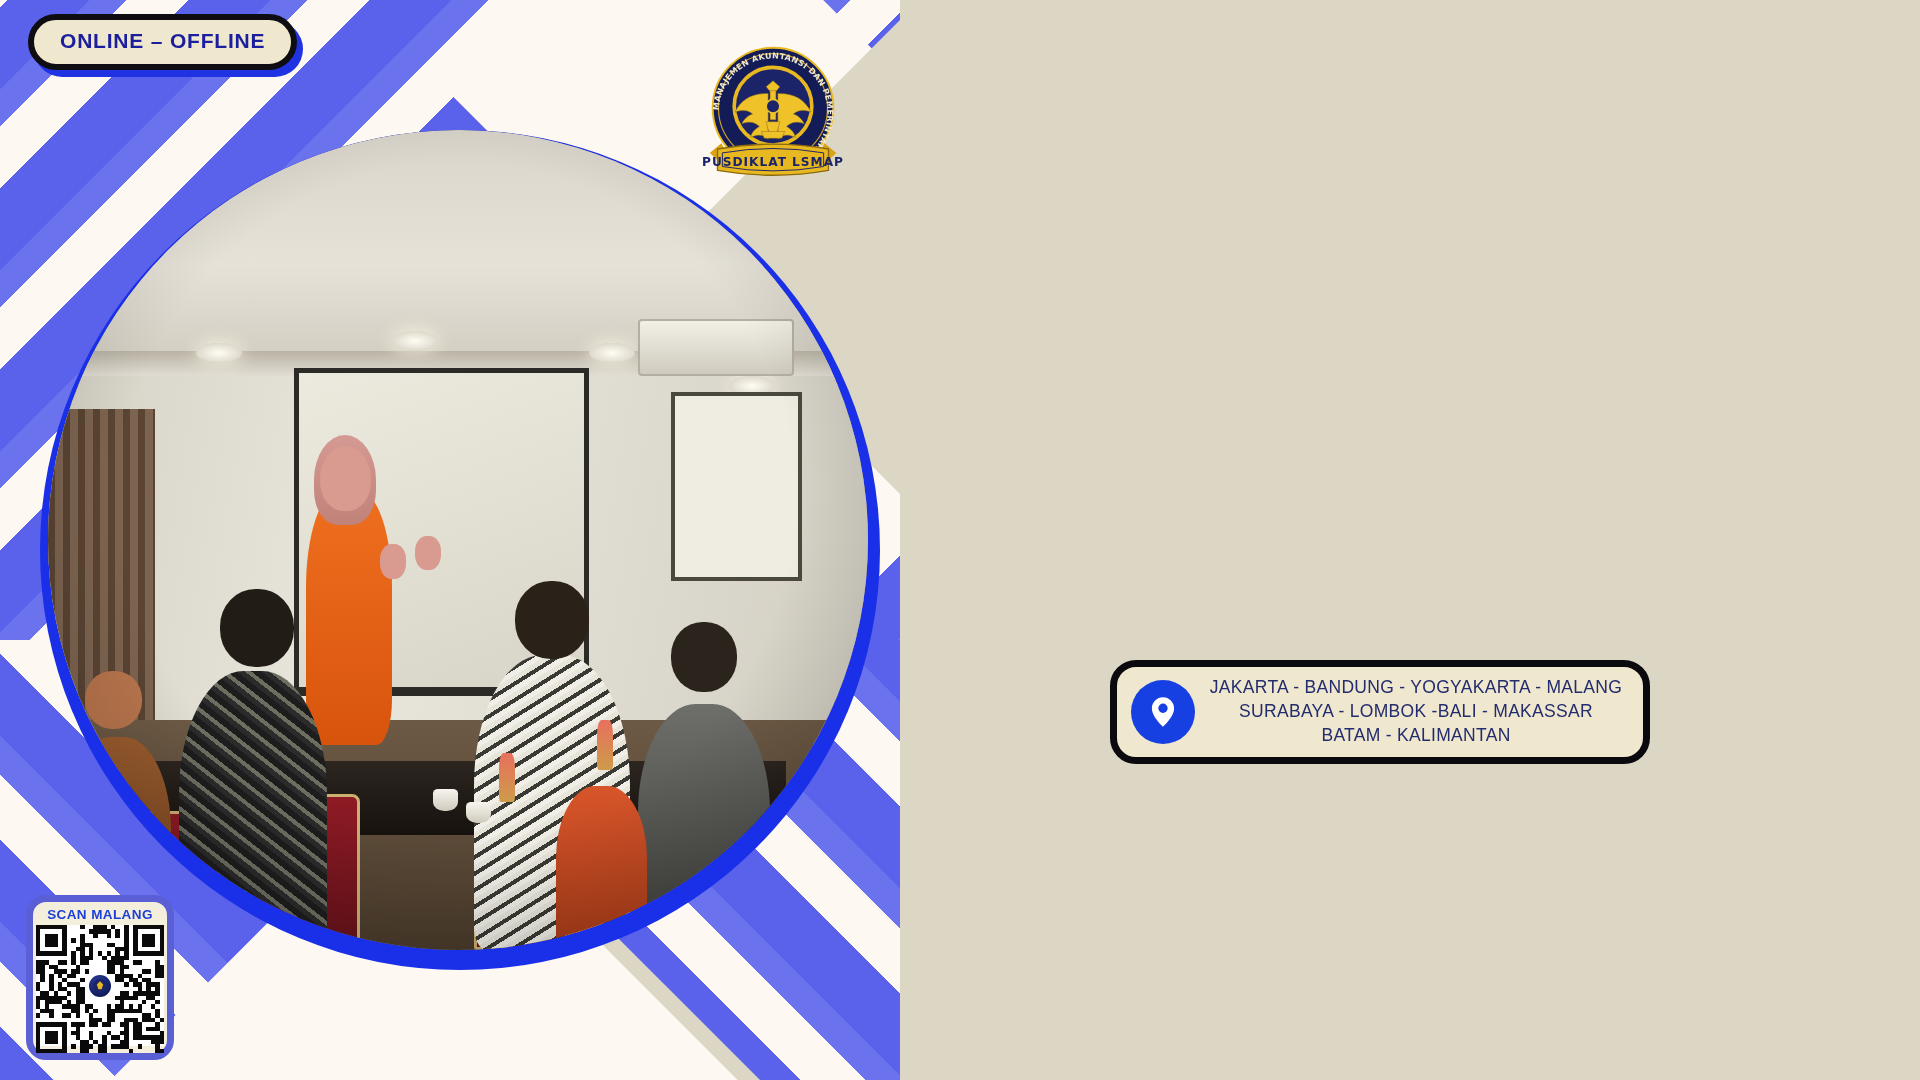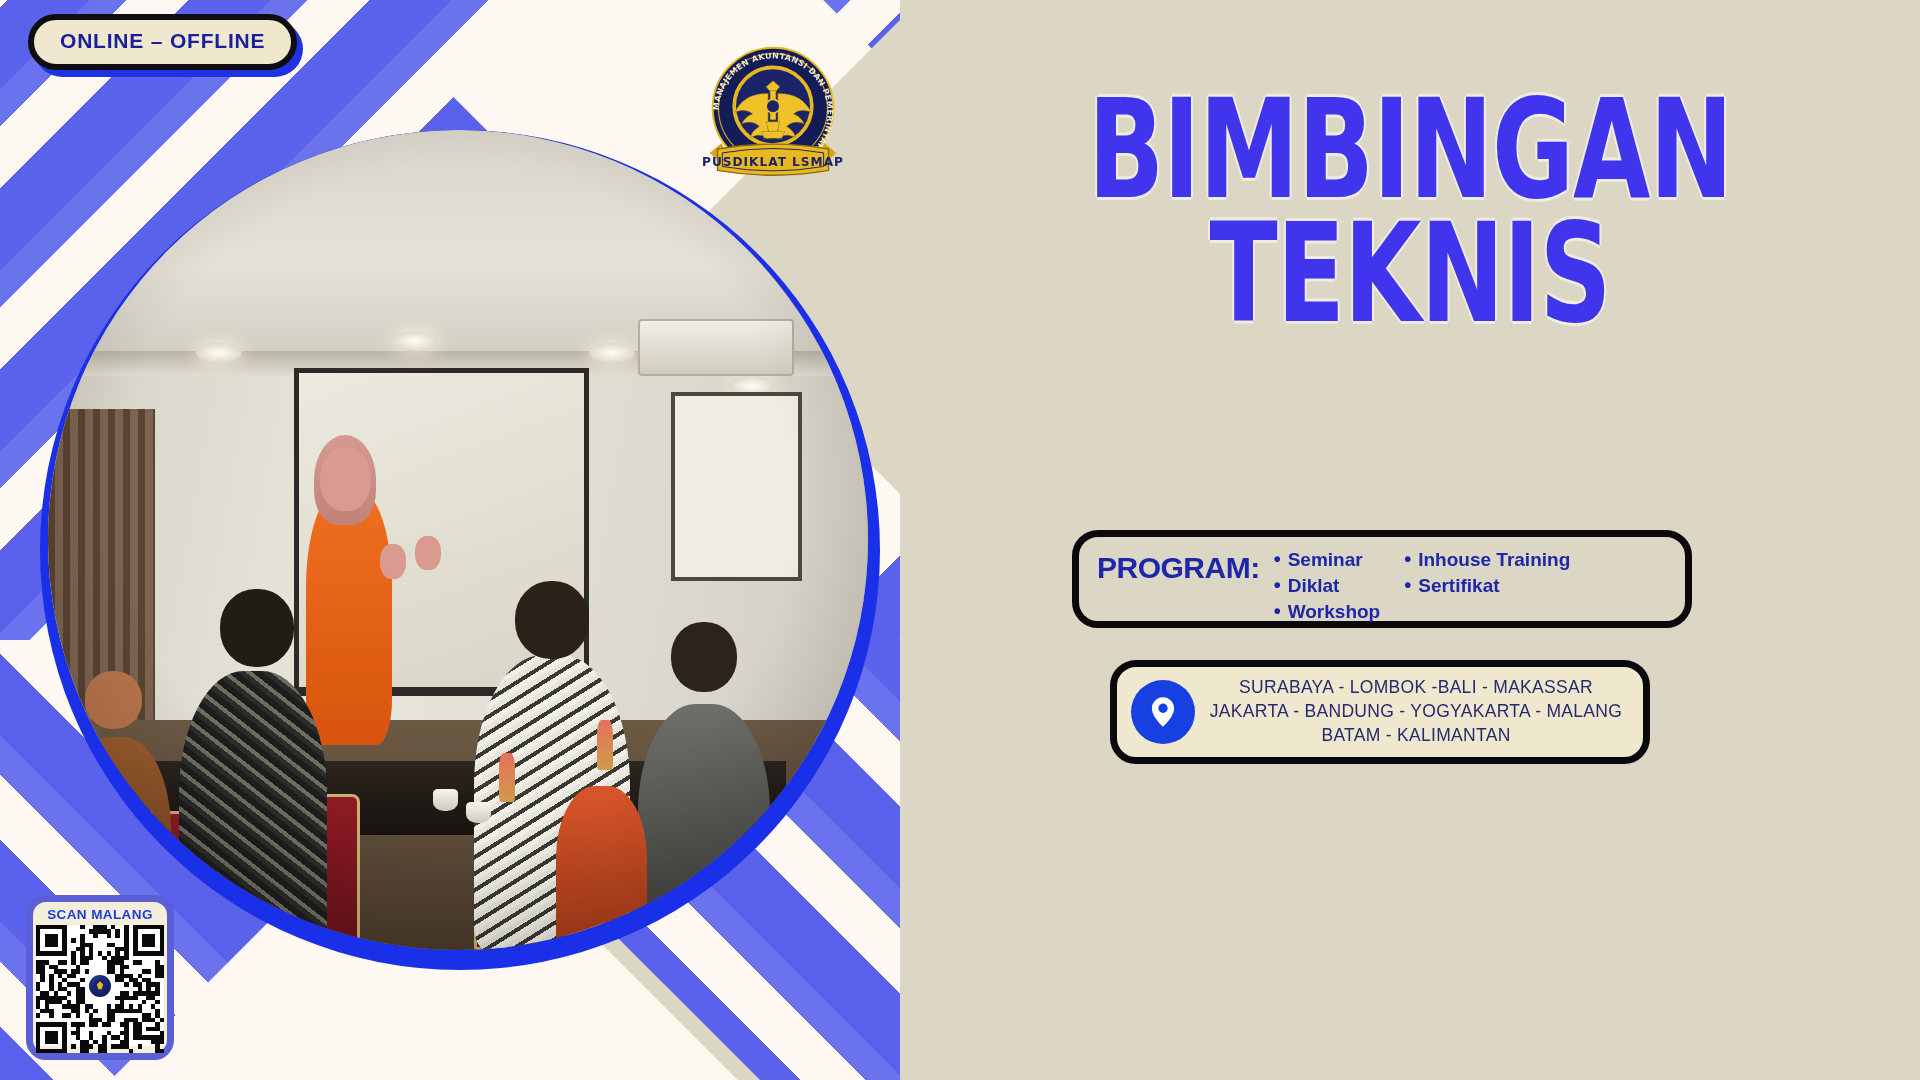--- a/index.html
+++ b/index.html
@@ -479,50 +479,32 @@
       <g>
         <path d="M10 118 l12 -10 6 12 -8 7z" fill="#D9A315"></path>
         <path d="M140 118 l-12 -10 -6 12 8 7z" fill="#D9A315"></path>
         <path d="M18 114 Q75 104 132 114 L132 136 Q75 146 18 136 Z" fill="#E8B820" stroke="#8a6a10" stroke-width="1.4"></path>
         <path d="M23 118 Q75 109 127 118 L127 132 Q75 141 23 132 Z" fill="none" stroke="#1B2468" stroke-width="1"></path>
         <text x="75" y="131" text-anchor="middle" font-family="DejaVu Sans, sans-serif" font-size="12.5" font-weight="bold" fill="#1B2468" letter-spacing="1">PUSDIKLAT LSMAP</text>
       </g>
     </svg>
   </div>
 
-  <div class="title-block">
-    <div class="title-line title-1">BIMBINGAN</div>
-    <div class="title-line title-2">TEKNIS</div>
-  </div>
-
-  <div class="program-box">
-    <div class="program-label">PROGRAM:</div>
-    <div class="program-cols">
-      <div class="program-col">
-        <div class="program-item">Seminar</div>
-        <div class="program-item">Diklat</div>
-        <div class="program-item">Workshop</div>
-      </div>
-      <div class="program-col">
-        <div class="program-item">Inhouse Training</div>
-        <div class="program-item">Sertifikat</div>
-      </div>
-    </div>
-  </div>
+
 
   <div class="location-box">
     <div class="pin-badge">
       <svg viewBox="0 0 24 24" width="36" height="36">
         <path d="M12 2.2c-4.1 0-7.4 3.3-7.4 7.4 0 5.5 7.4 12.2 7.4 12.2s7.4-6.7 7.4-12.2c0-4.1-3.3-7.4-7.4-7.4z" fill="#FFFFFF"></path>
         <circle cx="12" cy="9.5" r="3.1" fill="#1740E2"></circle>
       </svg>
     </div>
     <div class="location-lines">
+      <div class="location-line">JAKARTA - BANDUNG - YOGYAKARTA - MALANG</div>
       <div class="location-line">SURABAYA - LOMBOK -BALI - MAKASSAR</div>
-      <div class="location-line">JAKARTA - BANDUNG - YOGYAKARTA - MALANG</div>
       <div class="location-line">BATAM - KALIMANTAN</div>
     </div>
   </div>
 
 
   <div class="qr-card">
     <div class="qr-title">SCAN MALANG</div>
     <div class="qr-code" id="qrCode">
         <div class="qr-cell" style="left: 0px; top: 0px; width: 4.41379px; height: 4.41379px;"></div>
         <div class="qr-cell" style="left: 4.41379px; top: 0px; width: 4.41379px; height: 4.41379px;"></div>

